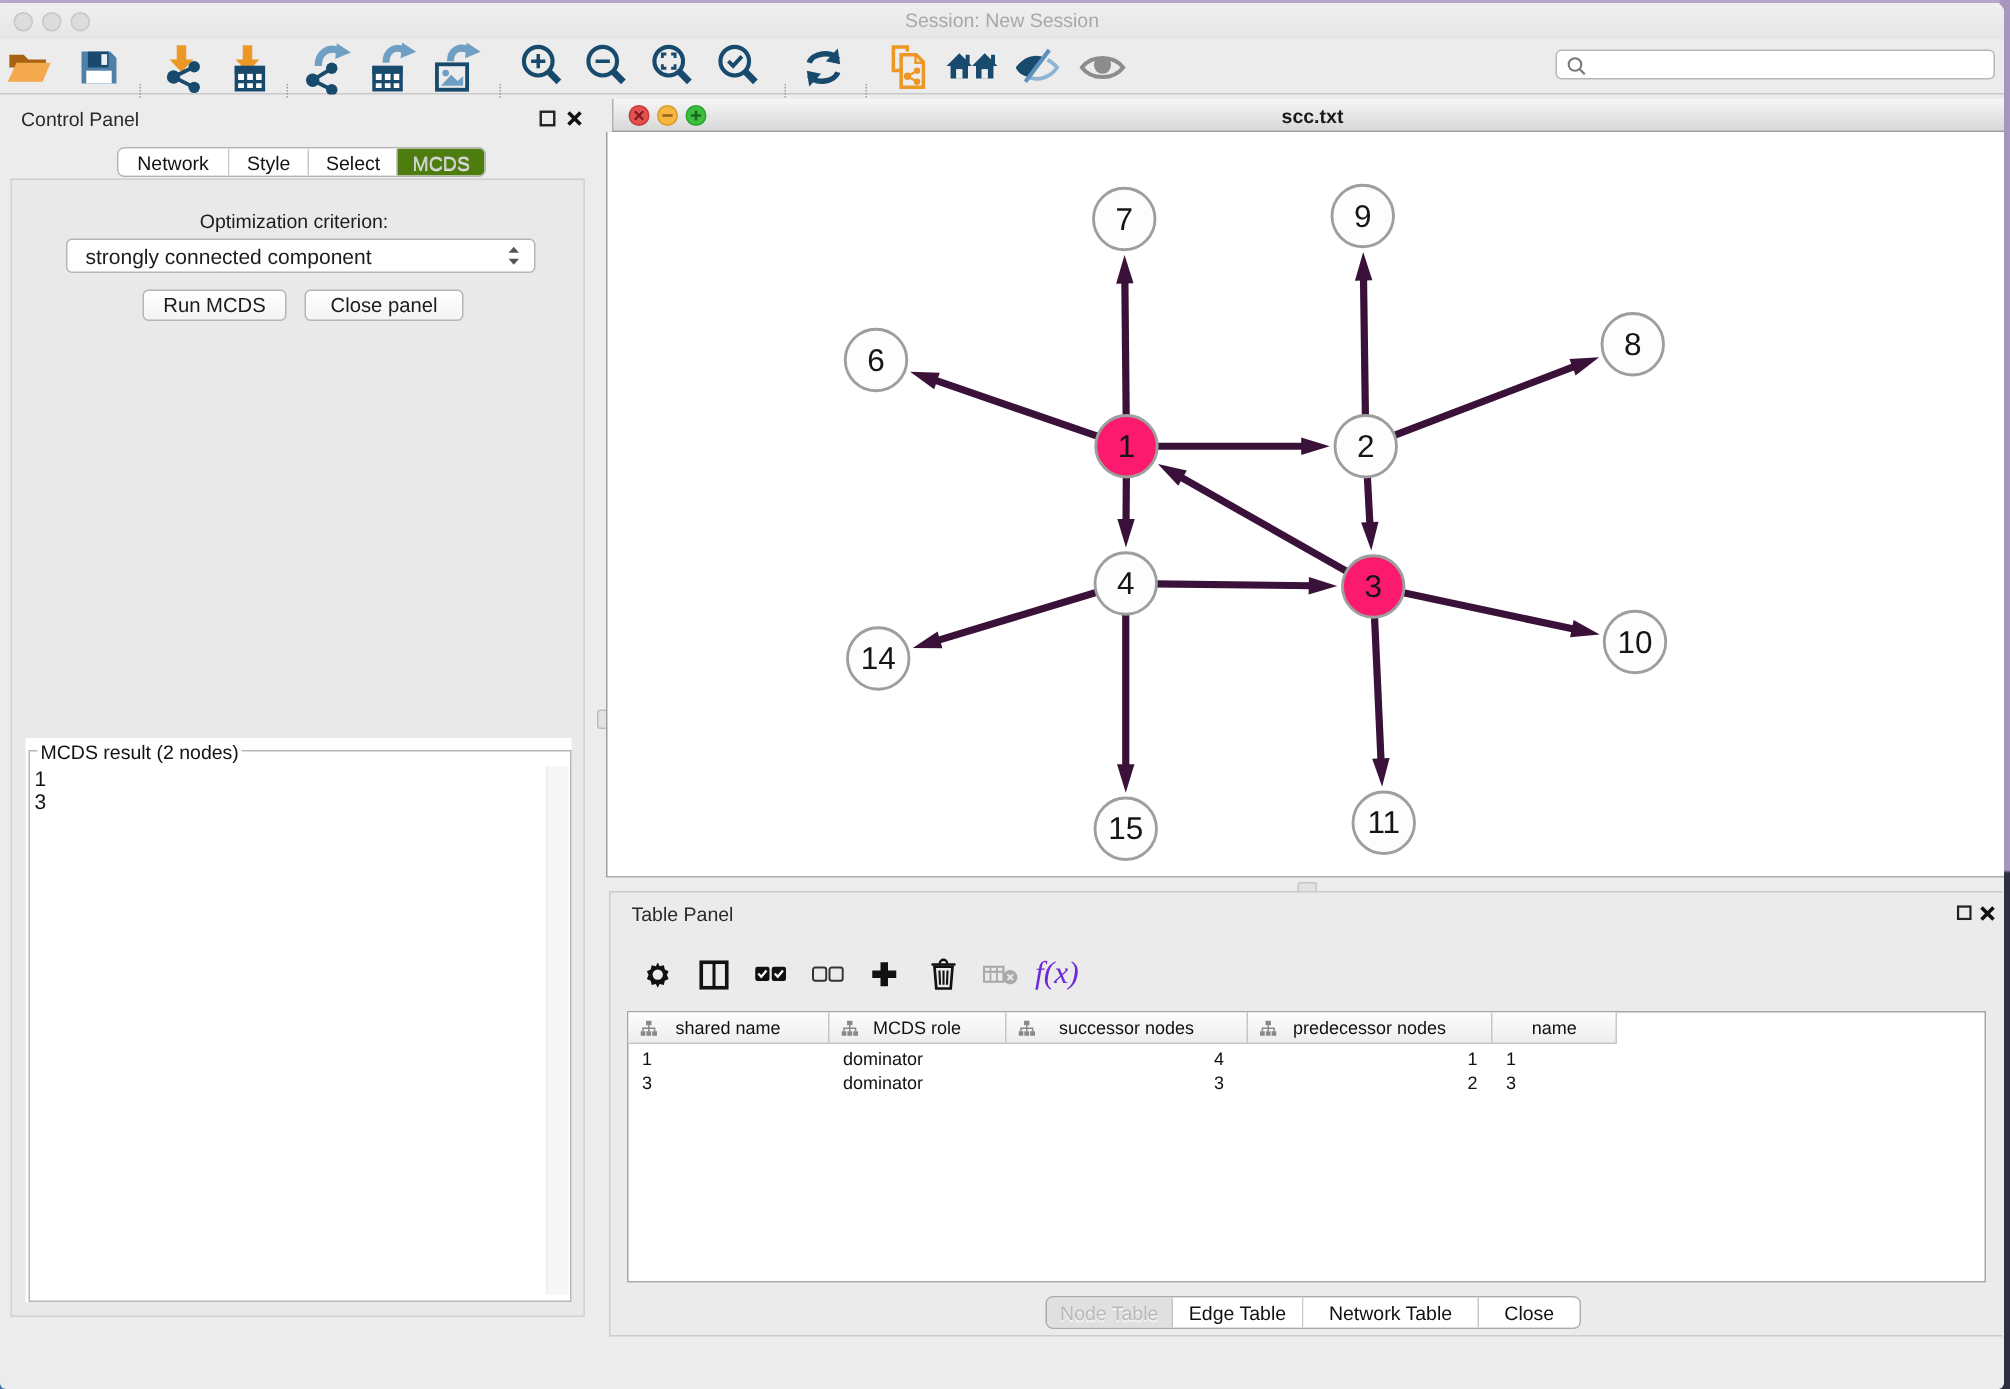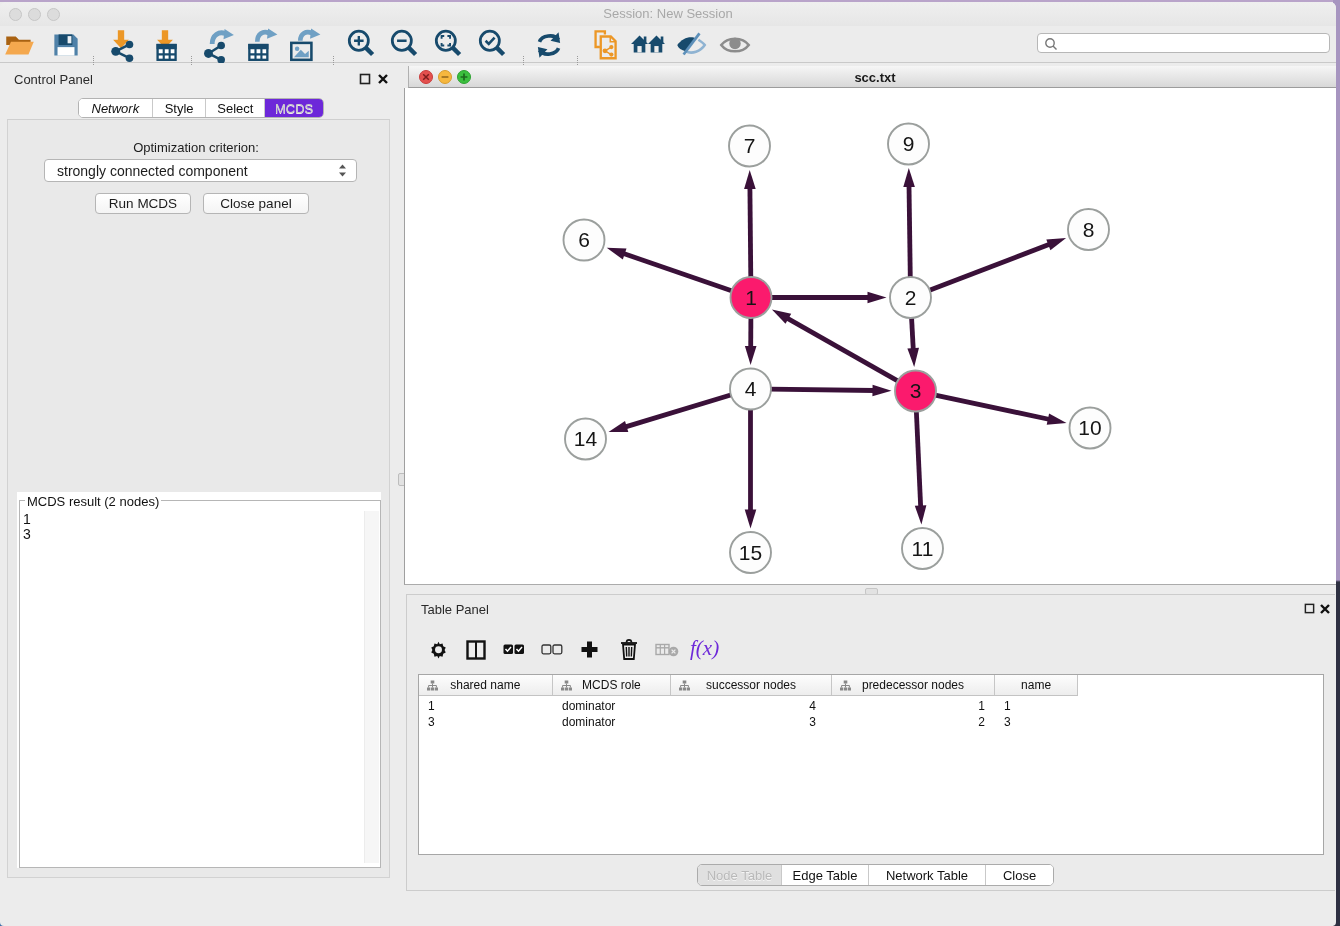--- a/index.html
+++ b/index.html
@@ -15,21 +15,21 @@
 
 #toolbar{left:0;top:24px;width:100%;height:36px;background:#ececec;border-bottom:1px solid #c9c9c9;}
 .sep{top:30px;width:0;height:27px;border-left:1px dotted #9a9a9a;}
 #searchbox{left:1037px;top:7px;width:291px;height:18px;background:#fff;border:1px solid #b7b7b7;border-radius:4px;}
 
 #cp{left:0;top:64px;width:392px;height:827px;background:#ececec;}
 #cphead{left:14px;top:6px;font-size:13px;color:#2a2a2a;}
 #cpsub{left:7px;top:53px;width:381px;height:757px;background:#e9e9e9;border:1px solid #d2d2d2;border-top:1px solid #cfcfcf;}
 #tabs{left:78px;top:32px;width:244px;height:18px;display:flex;border:1px solid #b3b3b3;border-radius:5px;overflow:hidden;background:#fff;z-index:5;}
 .tab{height:100%;display:flex;align-items:center;justify-content:center;font-size:13px;color:#111;border-right:1px solid #c9c9c9;background:#fff;}
-.tab:last-child{border-right:none;background:#6d28d9;color:#cbcbcb;text-shadow:0 1px 0 #eee;}
+.tab:last-child{border-right:none;background:#4d7c0f;color:#cbcbcb;text-shadow:0 1px 0 #eee;}
 #optlab{left:0;top:74px;width:392px;text-align:center;font-size:13px;color:#1c1c1c;}
 #dropdown{left:44px;top:93px;width:311px;height:21px;background:#fff;border:1px solid #b5b5b5;border-radius:4px;}
 #ddtext{left:12px;top:3px;font-size:14px;color:#1c1c1c;}
 .btn{background:linear-gradient(#ffffff,#f4f4f4);border:1px solid #b5b5b5;border-radius:4px;font-size:13.5px;color:#1c1c1c;display:flex;align-items:center;justify-content:center;}
 #runbtn{left:95px;top:127px;width:94px;height:19px;}
 #closebtn{left:203px;top:127px;width:104px;height:19px;}
 
 #fswrap{left:17px;top:426px;width:364px;height:376px;background:#fff;}
 #fs{left:2px;top:8px;width:360px;height:366px;border:1px solid #b6b6b6;}
 #fslegend{left:5px;top:-7px;background:#fff;padding:0 2px;font-size:13px;color:#111;}
@@ -214,21 +214,21 @@
 <div class="abs" id="cp">
 <div class="abs" id="cphead">Control Panel</div>
 <svg class="abs" style="left:359px;top:7px;" width="12" height="12" viewBox="0 0 12 12">
         <rect x="1.5" y="1.5" width="9" height="9" fill="none" stroke="#222" stroke-width="1.6"></rect>
       </svg>
 <svg class="abs" style="left:377px;top:7px;" width="12" height="12" viewBox="0 0 12 12">
         <path d="M2 2 L10 10 M10 2 L2 10" stroke="#111" stroke-width="2.4"></path>
       </svg>
 <div class="abs" id="cpsub"></div>
 <div class="abs" id="tabs">
-<div class="tab" style="width:73px;font-style:italic;">Network</div>
+<div class="tab" style="width:73px;">Network</div>
 <div class="tab" style="width:53px;">Style</div>
 <div class="tab" style="width:58px;">Select</div>
 <div class="tab" style="width:58px;">MCDS</div>
 </div>
 <div class="abs" id="optlab">Optimization criterion:</div>
 <div class="abs" id="dropdown">
 <div class="abs" id="ddtext">strongly connected component</div>
 <svg class="abs" style="right:8px;top:3px;" width="11" height="15" viewBox="0 0 11 15">
 <path d="M2 5.5 L5.5 1.5 L9 5.5 Z" fill="#555"></path>
 <path d="M2 9.5 L5.5 13.5 L9 9.5 Z" fill="#555"></path>

